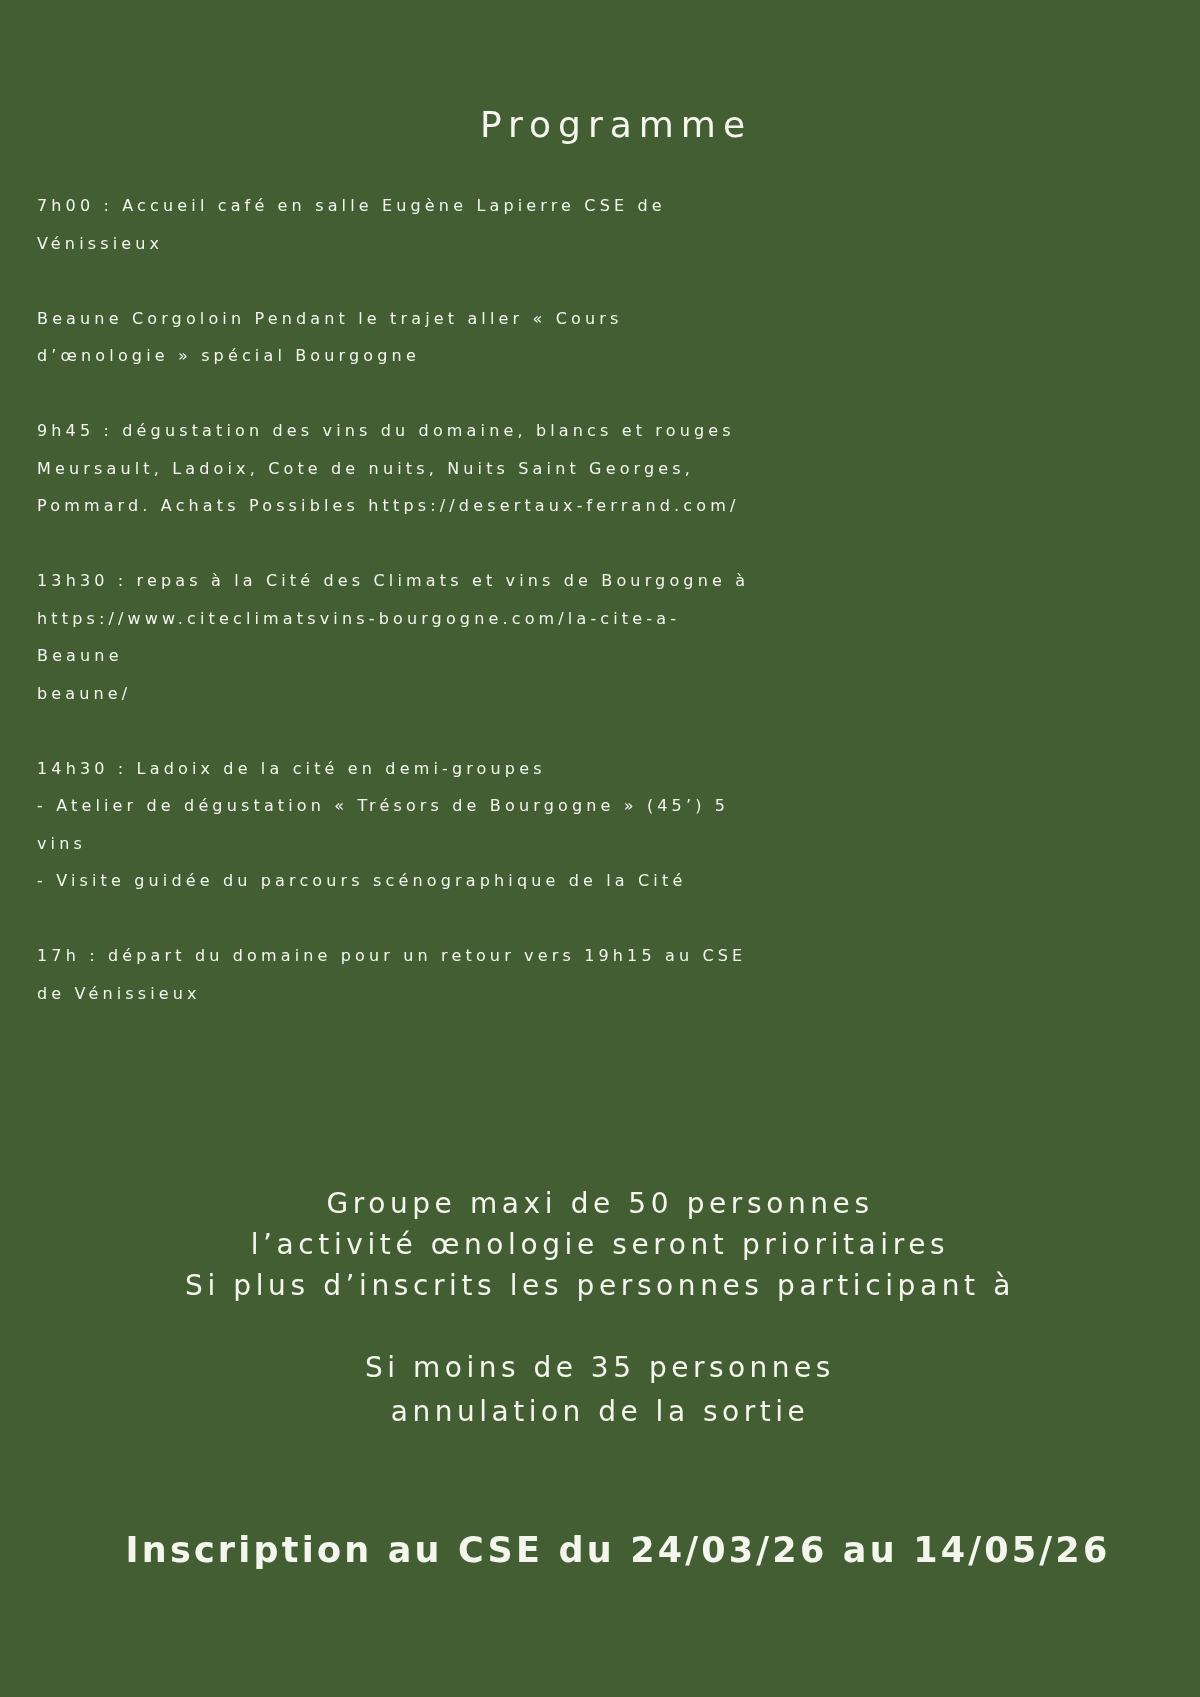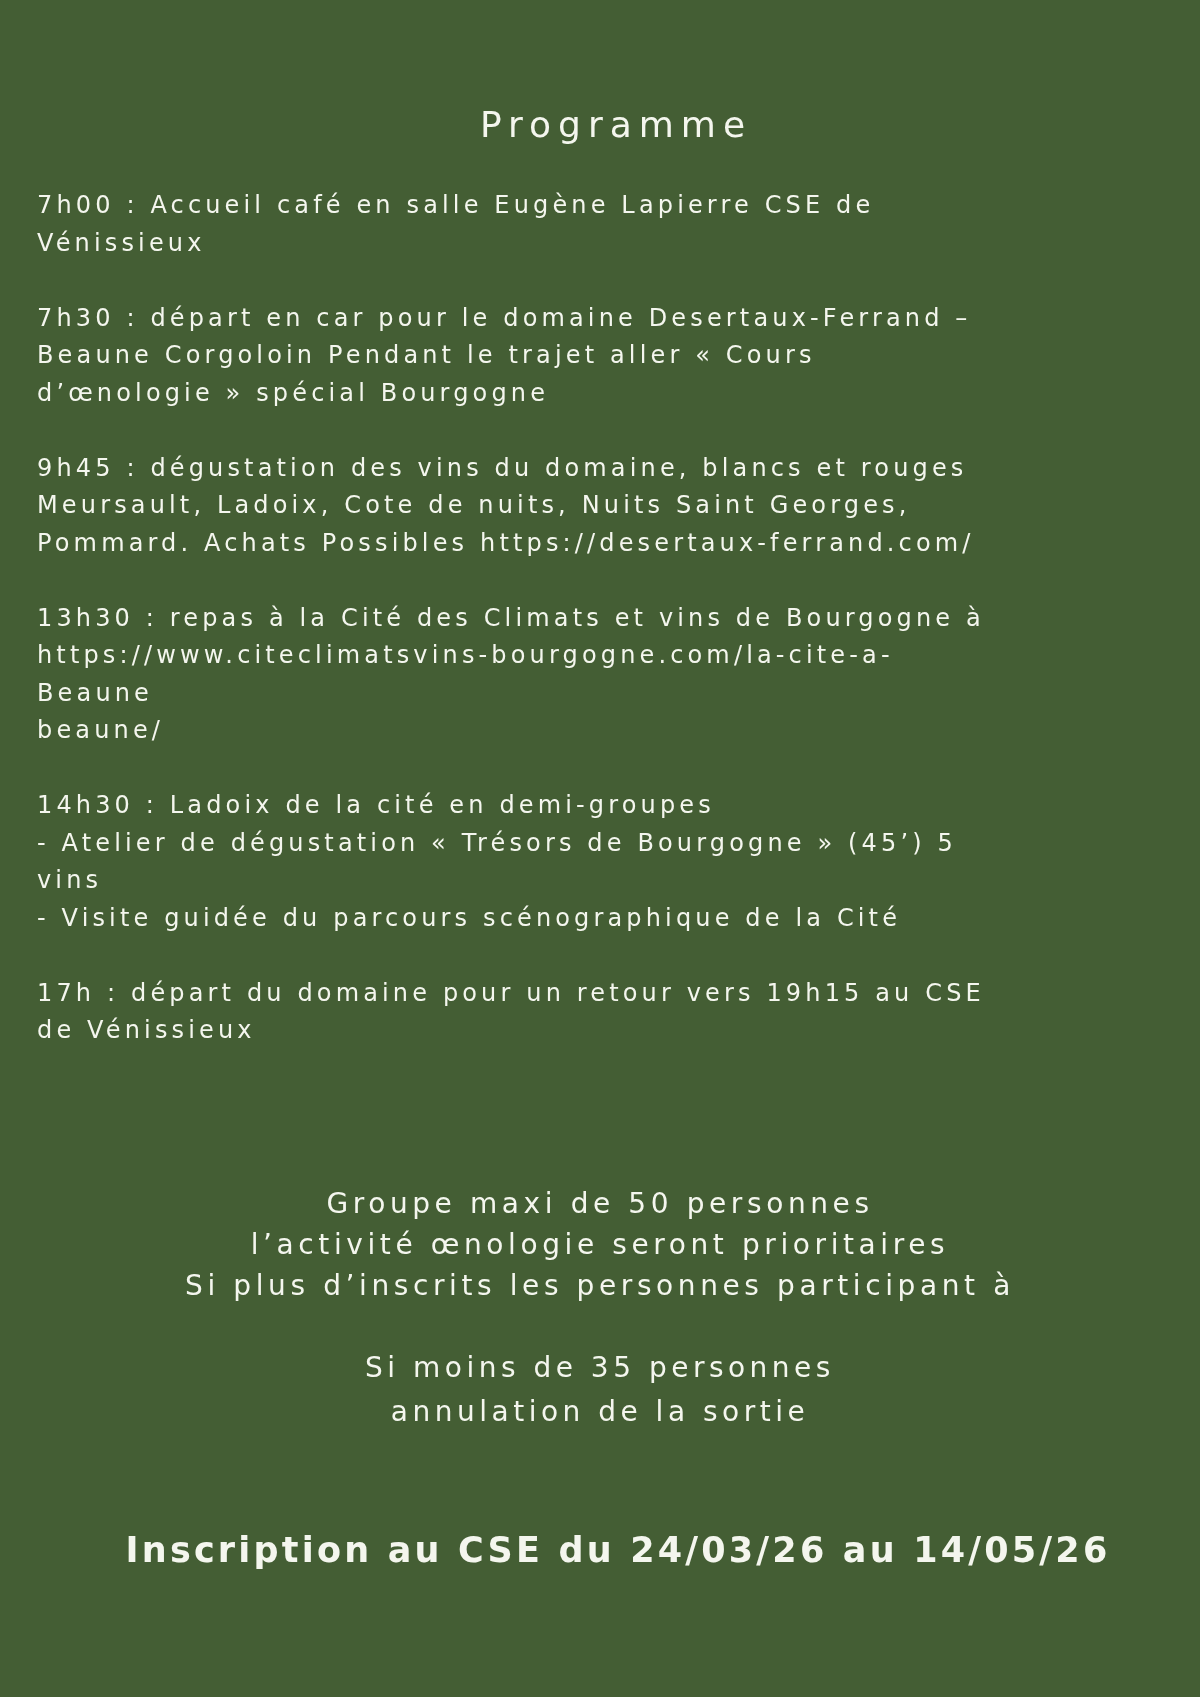--- a/index.html
+++ b/index.html
@@ -30,21 +30,21 @@
     font-size: 36px;
     letter-spacing: 7px;
     font-weight: normal;
     margin: 0;
   }
   .programme {
     position: absolute;
     top: 187px;
     left: 37px;
     width: 1150px;
-    font-size: 24px;
+    font-size: 16px;
     letter-spacing: 4.15px;
     line-height: 37.5px;
   }
   .block {
     margin: 0 0 37.5px 0;
   }
   .line {
     display: block;
     white-space: nowrap;
   }
@@ -82,21 +82,20 @@
 <div class="page">
 
   <h1 class="title">Programme</h1>
 
   <div class="programme">
     <div class="block">
       <span class="line">7h00 : Accueil café en salle Eugène Lapierre CSE de</span>
       <span class="line">Vénissieux</span>
     </div>
     <div class="block">
-      <span class="line">7h30 : départ en car pour le domaine Desertaux-Ferrand –</span>
       <span class="line">Beaune Corgoloin Pendant le trajet aller « Cours</span>
       <span class="line">d’œnologie » spécial Bourgogne</span>
     </div>
     <div class="block">
       <span class="line">9h45 : dégustation des vins du domaine, blancs et rouges</span>
       <span class="line">Meursault, Ladoix, Cote de nuits, Nuits Saint Georges,</span>
       <span class="line">Pommard. Achats Possibles https://desertaux-ferrand.com/</span>
     </div>
     <div class="block">
       <span class="line">13h30 : repas à la Cité des Climats et vins de Bourgogne à</span>

